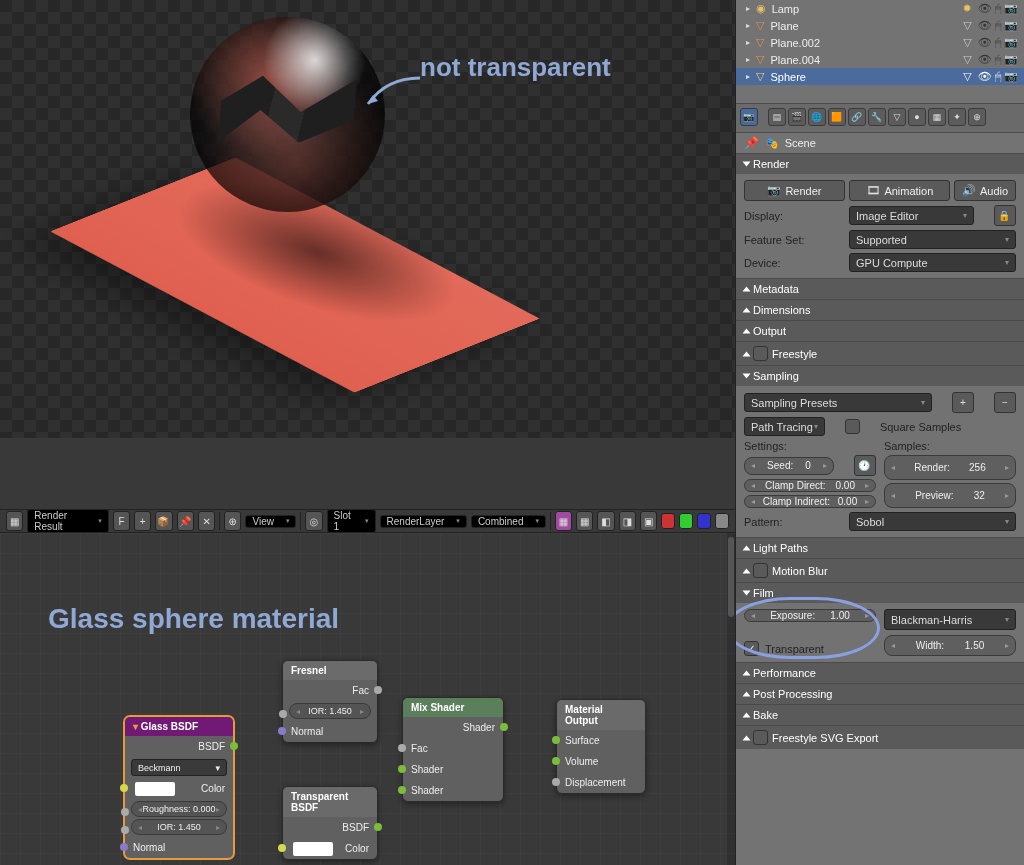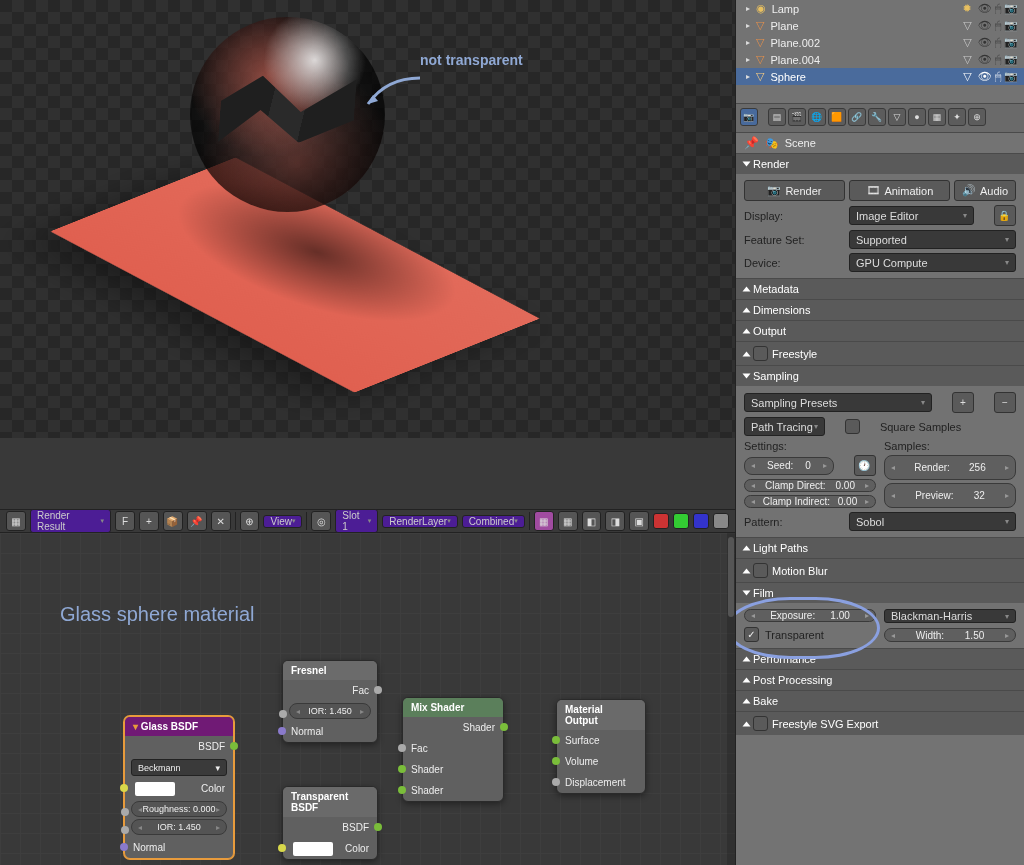--- a/index.html
+++ b/index.html
@@ -36,41 +36,41 @@
       radial-gradient(circle at 55% 75%, rgba(226,106,90,.35), rgba(226,106,90,0) 55%),
       radial-gradient(circle at 50% 50%, rgba(40,40,40,.9), rgba(0,0,0,.6) 70%, rgba(0,0,0,.3) 100%);
     box-shadow:inset -20px -30px 60px rgba(0,0,0,.4);
   }
   .sphere::after{content:"";position:absolute;left:30px;top:58px;width:135px;height:68px;
     transform:rotate(-2deg) skewX(-6deg);
     background:linear-gradient(100deg,#1f1f1f 0%,#1f1f1f 38%,#2a2a2a 38%,#2a2a2a 62%,#1f1f1f 62%);
     clip-path:polygon(0 35%,30% 0,60% 55%,100% 10%,100% 70%,60% 100%,30% 50%,0 95%);
     border-radius:6px;
   }
-  .annot-label{position:absolute;left:420px;top:52px;font-size:14px;font-weight:600;color:#8fa8d4}
+  .annot-label{position:absolute;left:420px;top:52px;font-size:26px;font-weight:600;color:#8fa8d4}
   .annot-arrow{position:absolute;left:362px;top:74px;width:62px;height:38px}
   .annot-arrow svg{width:100%;height:100%}
 
   
   .gap{height:71px;background:#393939}
 
   
   .toolbar{height:22px;background:#393939;border-top:1px solid #222;border-bottom:1px solid #222;display:flex;align-items:center;gap:4px;padding:0 6px;font-size:10px}
   .tb-icon{width:18px;height:18px;border:1px solid #222;border-radius:3px;background:#555;display:flex;align-items:center;justify-content:center;color:#ddd}
-  .tb-sel{background:#4c1d95;border:1px solid #222;border-radius:3px;padding:0 6px;color:#ccc;display:flex;align-items:center;gap:0}
+  .tb-sel{background:#000000;border:1px solid #222;border-radius:3px;padding:0 6px;color:#ccc;display:flex;align-items:center;gap:12px}
   .tb-sel .tri{font-size:7px;color:#888}
   .sep{width:1px;height:18px;background:#222}
   .color-dot{width:14px;height:14px;border-radius:3px;border:1px solid #222}
 
   
   .nodearea{flex:1;position:relative;background:#393939;overflow:hidden}
   .nodearea::before{content:"";position:absolute;inset:0;
     background-image:linear-gradient(#3e3e3e 1px,transparent 1px),linear-gradient(90deg,#3e3e3e 1px,transparent 1px);
     background-size:20px 20px}
-  .ne-title{position:absolute;left:60px;top:70px;font-size:20px;font-weight:400;color:#8fa8d4}
+  .ne-title{position:absolute;left:48px;top:70px;font-size:28px;font-weight:700;color:#8fa8d4}
   .node{position:absolute;background:#606060;border:1px solid #2a2a2a;border-radius:6px;font-size:10px;color:#eee;box-shadow:0 2px 6px rgba(0,0,0,.4)}
   .node.sel{border:1px solid #e89b3c;box-shadow:0 0 0 1px #e89b3c}
   .node-h{background:#7f5b5b;border-radius:5px 5px 0 0;padding:4px 8px;font-weight:bold;color:#fff}
   .node-h.red{background:#701a75}
   .node-h.grn{background:#5b7f5b}
   .node-h.gry{background:#6a6a6a}
   .node-h.blueish{background:#6b6b6b}
   .node .sock{padding:3px 8px;height:15px;display:flex;align-items:center;justify-content:space-between;position:relative}
   .sock.out{justify-content:flex-end}
   .dot{width:8px;height:8px;border-radius:50%;position:absolute;top:6px}
@@ -531,21 +531,21 @@
         </div>
       <div class="panel-body" style="position:relative">
         <div class="two-col">
           <div>
             <div class="pnum">
                 <span class="ar">◂</span>
                 <span>Exposure:</span>
                 <span>1.00</span>
                 <span class="ar">▸</span>
               </div>
-            <div class="prow" style="gap:6px;margin-top:2px">
+            <div class="prow" style="gap:6px;margin-top:16px">
               <span class="chk on"></span>
               <span style="color:#222">Transparent</span>
             </div>
           </div>
           <div>
             <div class="pfield">
                 <span>Blackman-Harris</span>
                 <span class="dtri">▾</span>
               </div>
             <div class="pnum" style="margin-top:2px">

